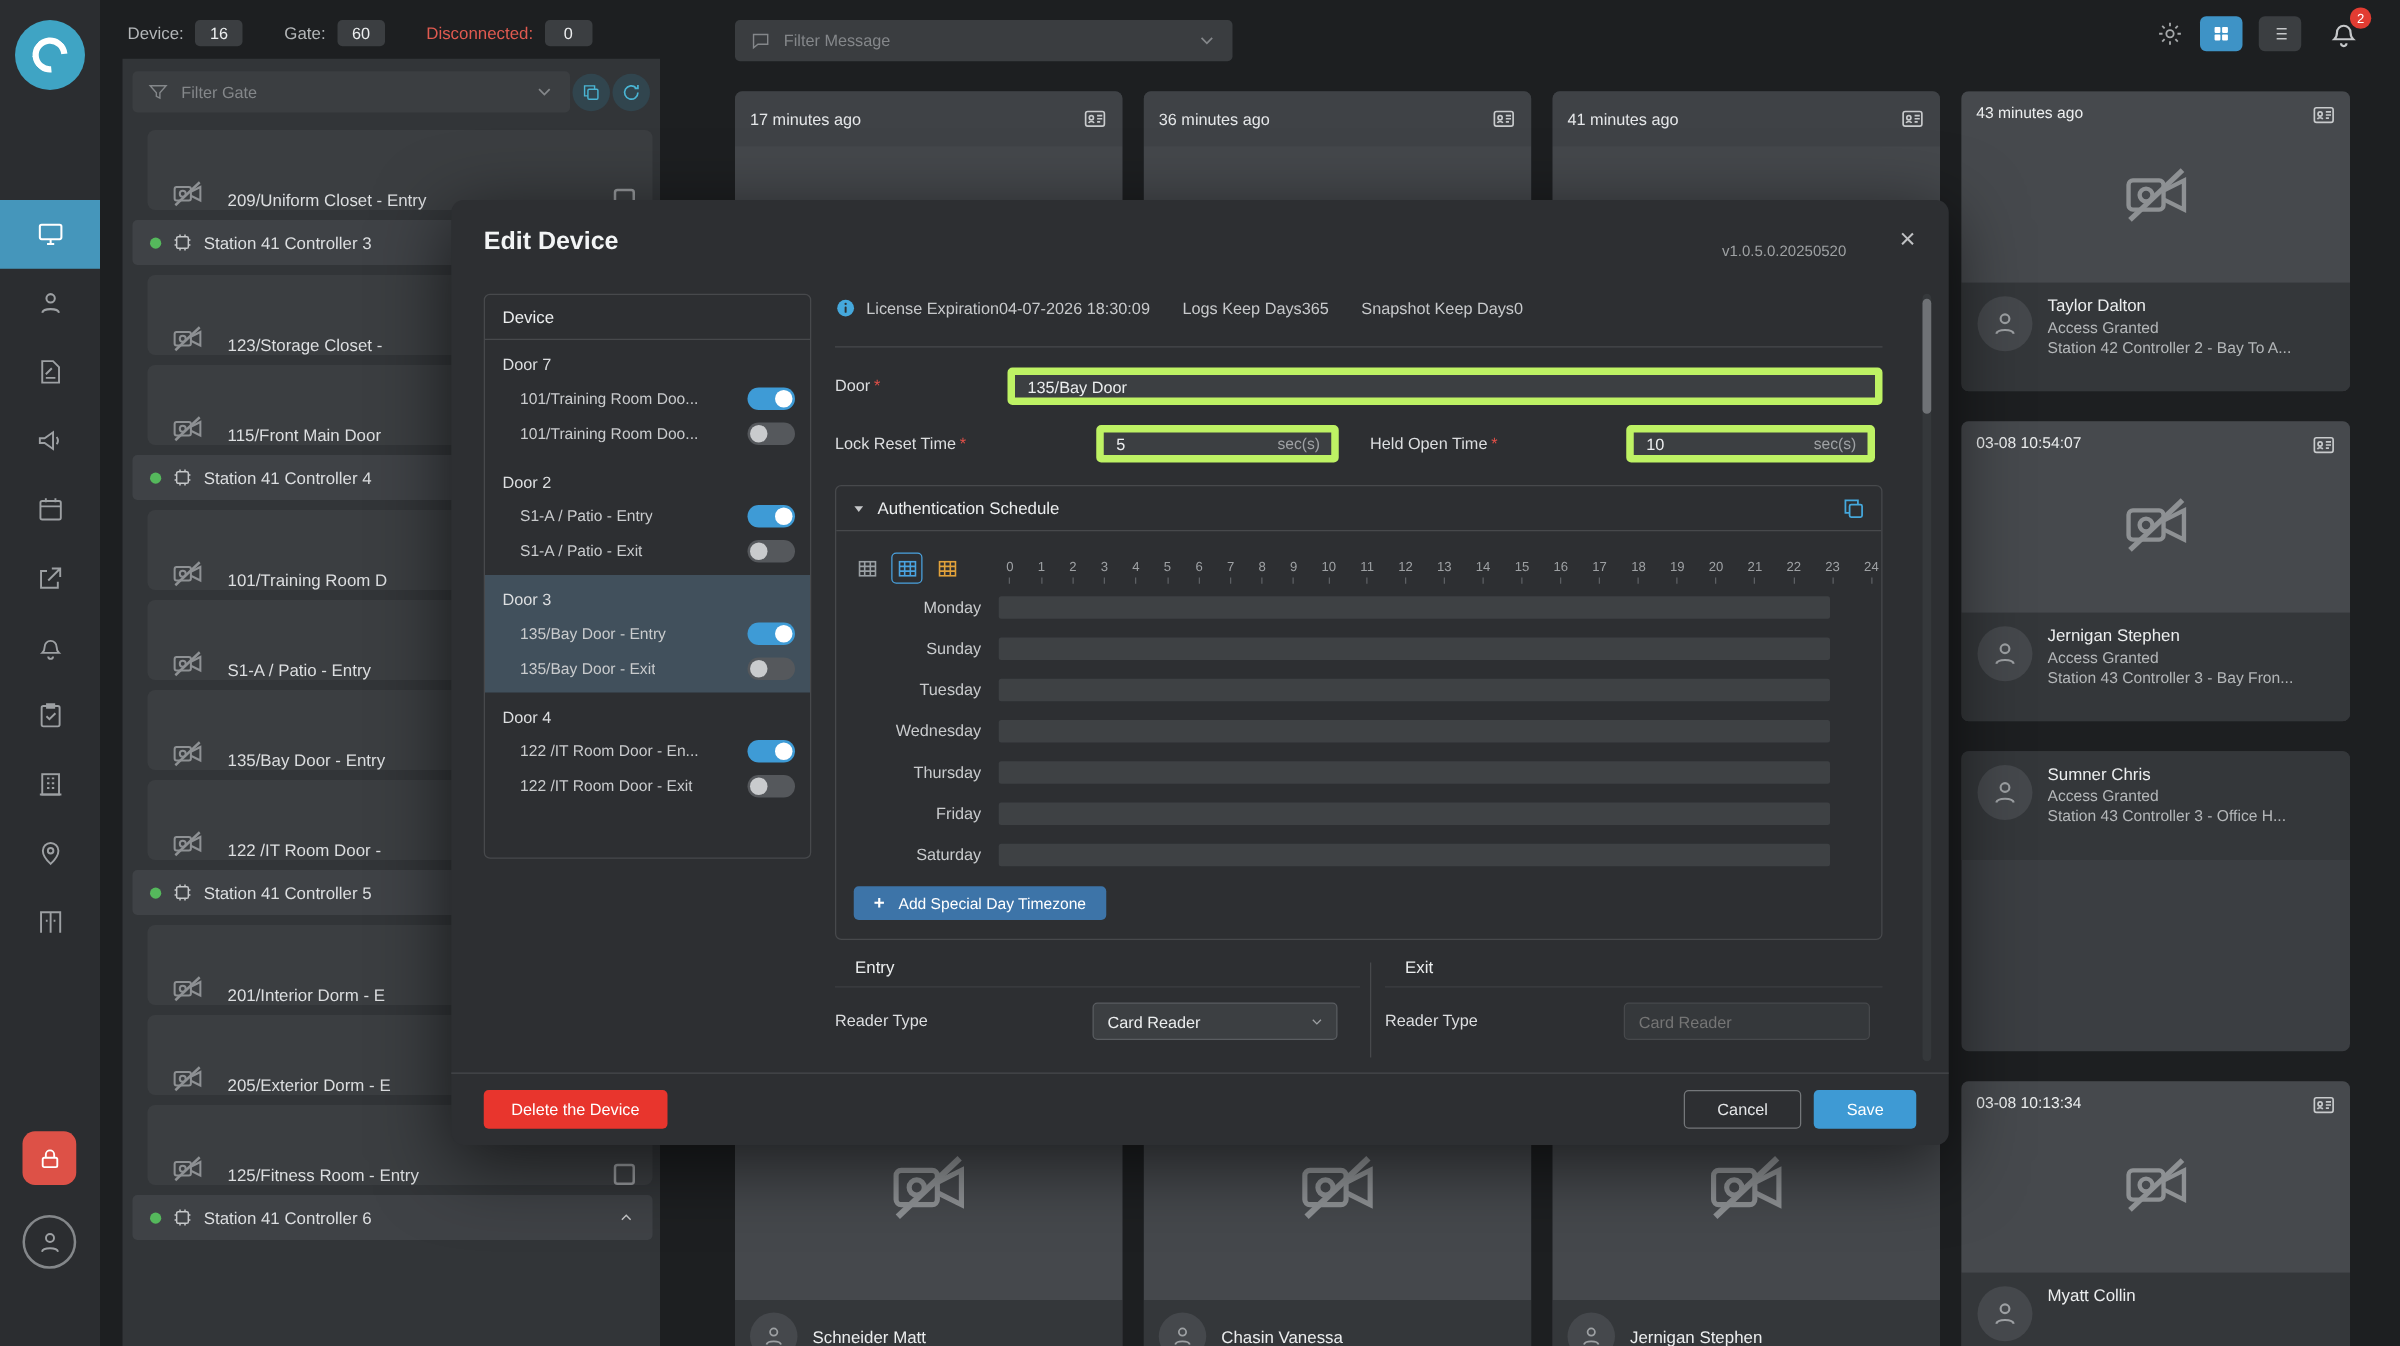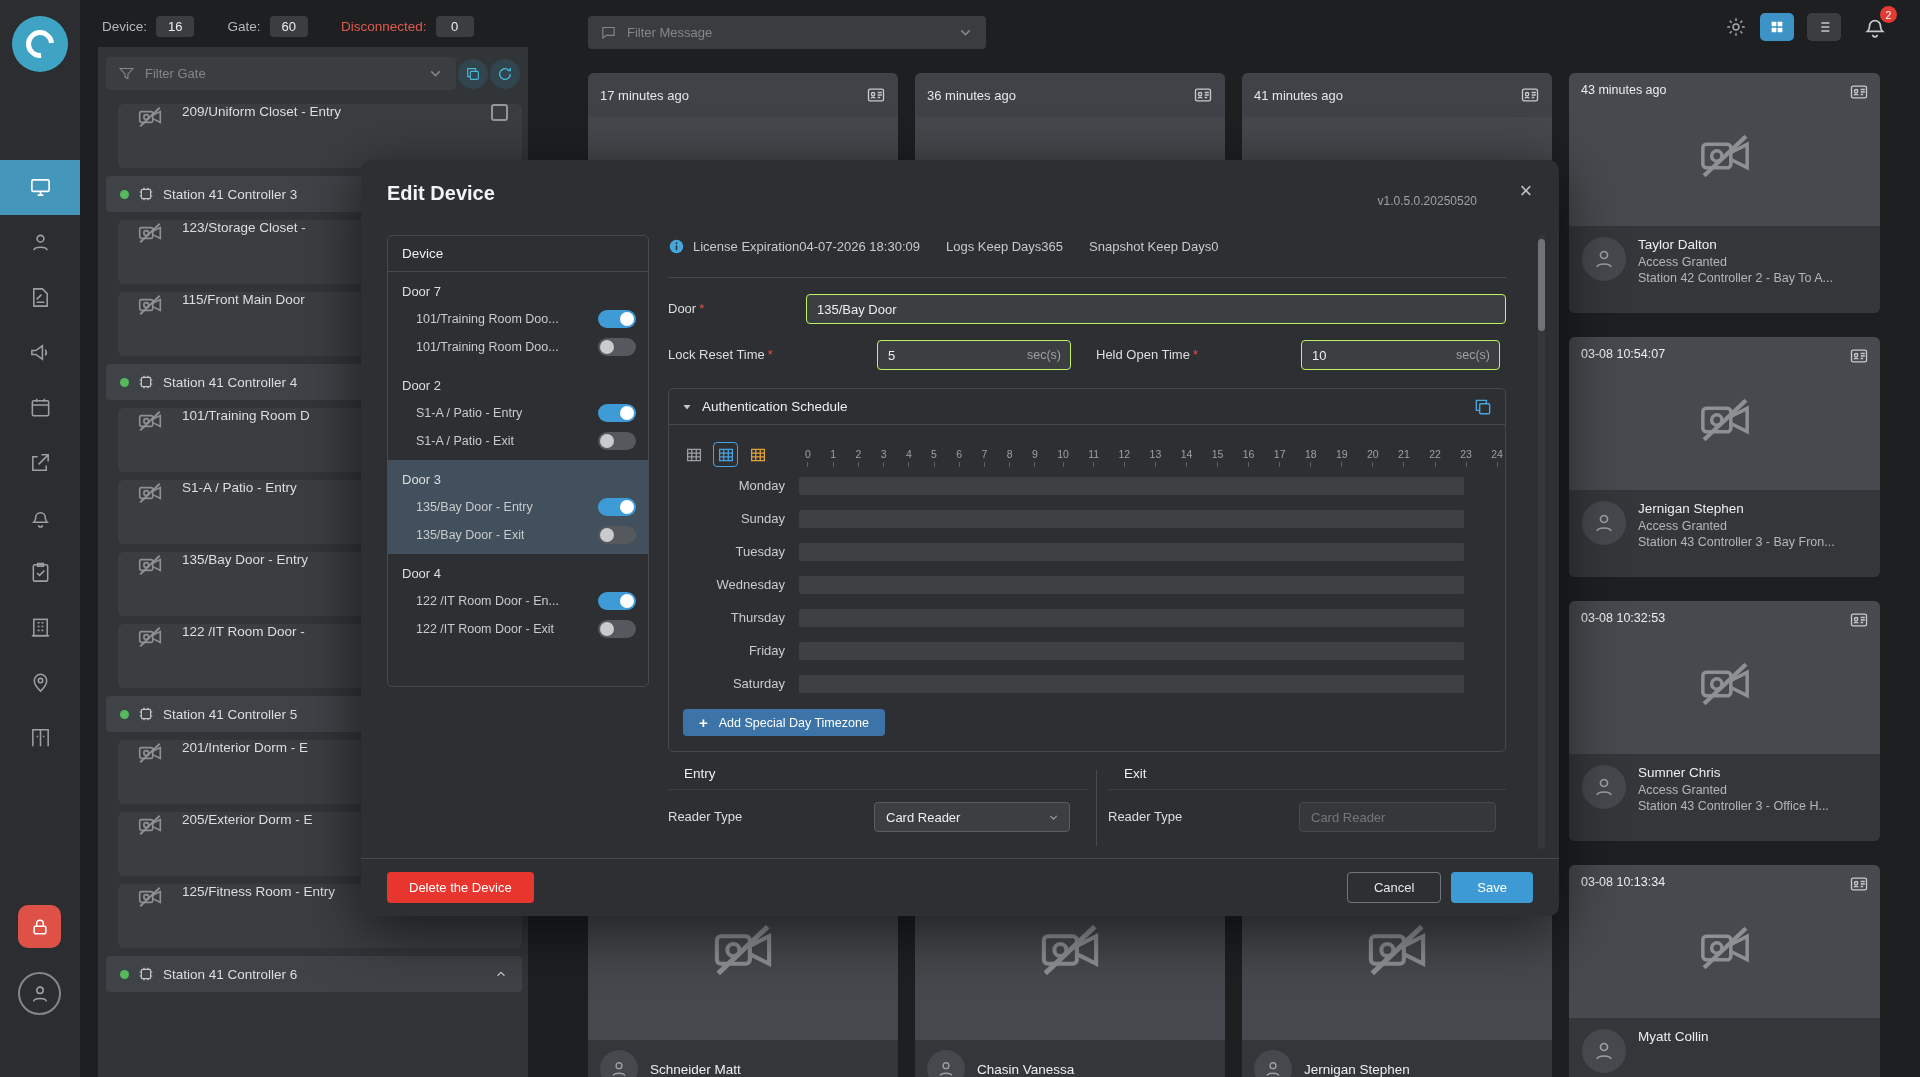--- a/index.html
+++ b/index.html
@@ -39,21 +39,21 @@
 .alarm-wrap{position:relative;width:28px;height:28px;color:#c6c8ca;cursor:pointer;margin-left:8px}
 .alarm-wrap .icon{width:26px;height:26px}
 .badge{position:absolute;top:-7px;right:-7px;width:17px;height:17px;border-radius:50%;background:#e23c32;color:#fff;font-size:10.5px;display:flex;align-items:center;justify-content:center}
 
 
 .gate-panel{position:absolute;left:98px;top:47px;width:430px;bottom:0;background:#323538;z-index:2;padding:10px 6px 0 8px;overflow:hidden}
 .gate-filter-row{display:flex;align-items:center;gap:2px;margin-bottom:14px}
 .gate-filter{flex:0 0 350px;height:33px;background:#3b3e41;border-radius:4px;display:flex;align-items:center;gap:10px;padding:0 12px;color:#84878a;font-size:13px;cursor:pointer}
 .round-btn{width:30px;height:30px;border-radius:50%;background:#31454e;display:flex;align-items:center;justify-content:center;color:#4ab5d4;cursor:pointer;border:none}
 .round-btn .icon{width:16px;height:16px}
-.gate-item{height:64px;background:#3b3e41;border-radius:6px;display:flex;align-items:flex-start;margin:0 0 8px 12px;padding:0 14px 0 0;cursor:pointer}
+.gate-item{height:64px;background:#3b3e41;border-radius:6px;display:flex;align-items:flex-end;margin:0 0 8px 12px;padding:0 14px 0 0;cursor:pointer}
 .gate-item .gicon{width:64px;height:26px;color:#8e9194;flex:0 0 auto}
 .glabel{font-size:13.5px;color:#dcdee0;white-space:nowrap;overflow:hidden;flex:1}
 .gchk{width:17px;height:17px;border:2px solid #95989b;border-radius:3px;margin-left:10px;flex:0 0 auto}
 .gate-group{height:36px;background:#3f4246;border-radius:4px;display:flex;align-items:center;gap:9px;margin:0 0 8px 0;padding:0 14px;cursor:pointer}
 .gdot{width:9px;height:9px;border-radius:50%;background:#55b85c;flex:0 0 auto}
 .gate-group .icon{width:16px;height:16px;color:#c6c8ca;flex:0 0 auto}
 .gate-group .chev{margin-left:auto;width:14px;height:14px}
 
 
 .cards-row{position:absolute;display:flex;gap:17px;z-index:1}
@@ -105,21 +105,21 @@
 .right-col{position:absolute;left:307px;top:78px;width:838px}
 .info-row{display:flex;align-items:center;font-size:13px;color:#c7c9cb;padding-bottom:22px;border-bottom:1px solid #47494c}
 .info-ic{width:17px;height:17px;color:#45a8dc;margin-right:8px;flex:0 0 auto}
 .ipair{display:flex}
 .ipair + .ipair{margin-left:26px}
 .form-row{position:relative;height:30px;margin-top:16px}
 .flabel{font-size:13px;color:#dcdee0}
 .req{color:#e25048;margin-left:3px}
 .row-label{position:absolute;top:7px;left:0}
 .lbl2{left:428px}
-.input-wrap{position:absolute;top:0;height:30px;background:#3c3f42;border:1px solid #bef264;border-radius:4px;display:flex;align-items:center;overflow:hidden}
+.input-wrap{position:absolute;top:0;height:30px;background:#3c3f42;border:6px solid #bef264;border-radius:4px;display:flex;align-items:center;overflow:hidden}
 .input-wrap input{flex:1;min-width:0;background:transparent;border:none;outline:none;color:#eceeef;font-size:13px;padding:0 10px;font-family:inherit}
 .suffix{font-size:12.5px;color:#9ea1a4;padding-right:9px;flex:0 0 auto}
 .w-door{left:138px;right:0}
 .w-lock{left:209px;width:194px}
 .w-held{left:633px;width:199px}
 
 .sched{margin-top:18px;border:1px solid #47494c;border-radius:5px;height:364px}
 .sched-head{height:36px;display:flex;align-items:center;padding:0 12px;border-bottom:1px solid #47494c;font-size:13.5px;color:#eceeef;gap:9px;cursor:pointer}
 .caret{width:12px;height:12px;color:#c6c8ca}
 .sched-copy{margin-left:auto;width:20px;height:20px;color:#45a8dc;cursor:pointer}
@@ -759,38 +759,20 @@
             </span>
           </span>
       <span class="feed-lines">
         <div class="f-name">Jernigan Stephen</div>
         <div class="f-status">Access Granted</div>
         <div class="f-loc">Station 43 Controller 3 - Bay Fron...</div>
       </span>
     </div>
   </div>
       <div class="feed-card">
-    <div class="feed-img">
-      <span class="feed-time">03-08 10:32:53</span>
-      <span class="icon feed-idc">
-            <svg viewBox="0 0 24 24" fill="none" stroke="currentColor" stroke-width="1.6">
-              <rect x="3" y="5" width="18" height="14" rx="2"></rect>
-              <circle cx="8.5" cy="11" r="2"></circle>
-              <path d="M6 16c.5-1.8 4.5-1.8 5 0M14 9h5M14 12h5M14 15h3"></path>
-            </svg>
-          </span>
-      <span class="icon cam-mid">
-            <svg viewBox="0 0 24 24" fill="none" stroke="currentColor" stroke-width="1.5">
-              <rect x="2.5" y="7" width="12" height="10" rx="1.5"></rect>
-              <path d="M14.5 10.5l7-3.5v10l-7-3.5"></path>
-              <circle cx="8.5" cy="12" r="2.2"></circle>
-              <path d="M3 20.5L21 3.5" stroke-width="1.8"></path>
-            </svg>
-          </span>
-    </div>
     <div class="feed-info">
       <span class="feed-avatar">
             <span class="icon">
               <svg viewBox="0 0 24 24" fill="none" stroke="currentColor" stroke-width="1.7">
                 <circle cx="12" cy="8" r="3.5"></circle>
                 <path d="M5 20c1-4 13-4 14 0"></path>
               </svg>
             </span>
           </span>
       <span class="feed-lines">

